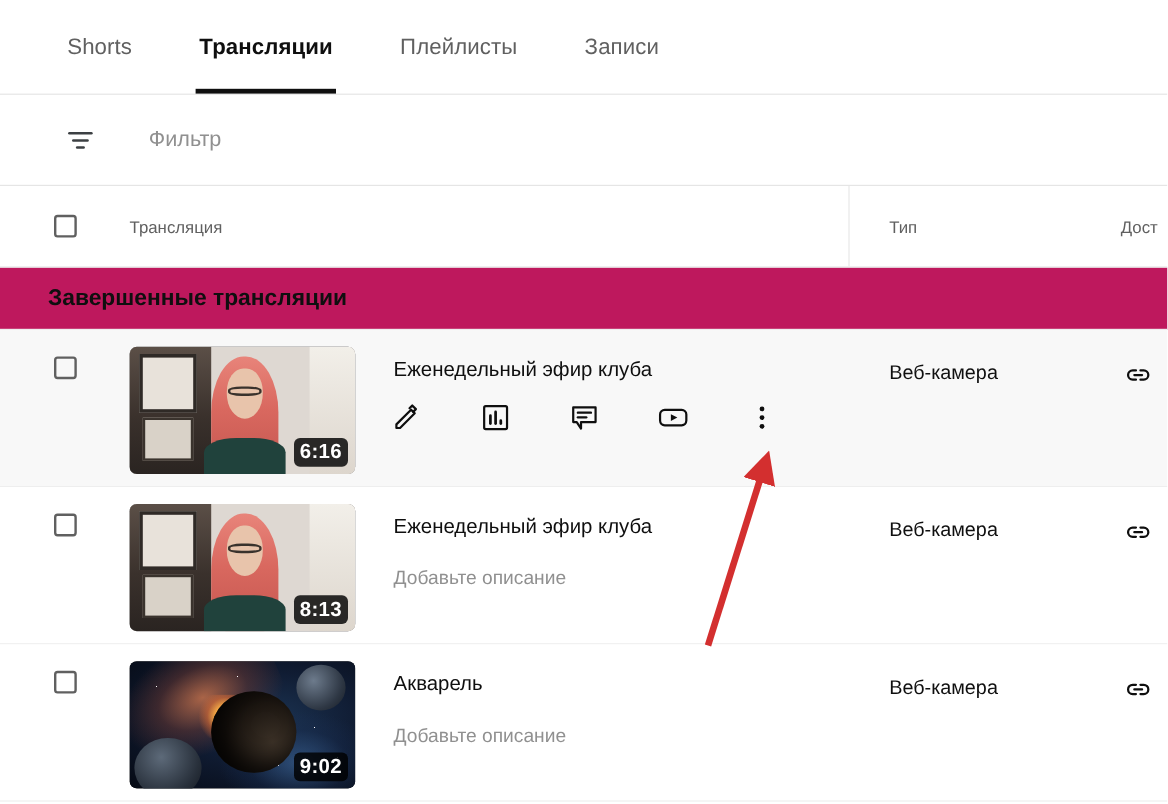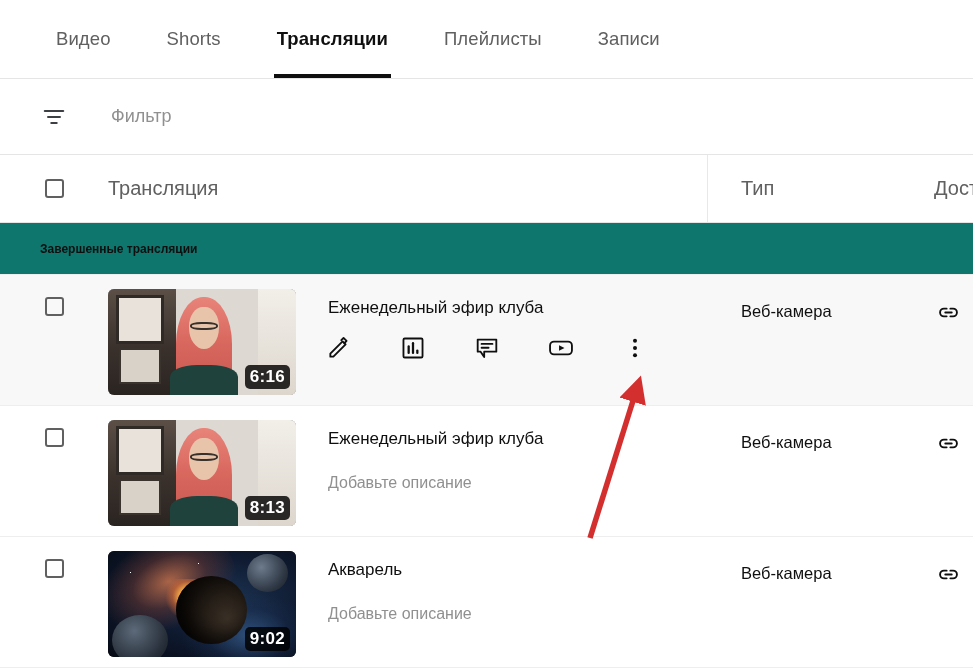--- a/index.html
+++ b/index.html
@@ -41,21 +41,21 @@
     left: 25px; right: 25px; bottom: 0;
     height: 4px;
     background: #0f0f0f;
   }
 
   
   .filterbar {
     height: 76px;
     display: flex;
     align-items: center;
-    padding-left: 41px;
+    padding-left: 54px;
     border-bottom: 1px solid #e5e5e5;
   }
   .filter-icon { width: 26px; height: 26px; flex: 0 0 auto; cursor: pointer; }
   .filter-input {
     margin-left: 42px;
     font-size: 18px;
     color: #909090;
     background: transparent;
     border: none;
     outline: none;
@@ -65,21 +65,21 @@
   }
   .filter-input::placeholder { color: #909090; opacity: 1; }
 
   
   .thead {
     position: relative;
     height: 68px;
     display: flex;
     align-items: center;
     border-bottom: 1px solid #e5e5e5;
-    font-size: 20px;
+    font-size: 14px;
     color: #606060;
   }
   .th-vdiv {
     position: absolute;
     left: 707px; top: 0; bottom: 0;
     width: 1px;
     background: #e8e8e8;
   }
 
   
@@ -95,23 +95,23 @@
   .th-stream { flex: 1 1 auto; }
   .th-type   { position: absolute; left: 741px; }
   .th-access { position: absolute; left: 934px; white-space: nowrap; }
 
   
   .section-head {
     height: 52px;
     display: flex;
     align-items: center;
     padding-left: 40px;
-    background: #0f766e;
+    background: #be185d;
     border-bottom: 1px solid #eeeeee;
-    font-size: 12px;
+    font-size: 19px;
     font-weight: 600;
     color: #0f0f0f;
   }
 
   
   .row {
     position: relative;
     height: 131px;
     display: flex;
     align-items: flex-start;
@@ -225,21 +225,20 @@
       radial-gradient(1px 1px at 8% 86%, #fff 50%, transparent 51%),
       radial-gradient(1px 1px at 56% 40%, #fff 50%, transparent 51%);
   }
 </style>
 </head>
 <body>
 
 <div id="page">
 
   <div class="tabbar" id="tabbar">
-      <div class="tab">Видео</div>
       <div class="tab">Shorts</div>
       <div class="tab active">Трансляции</div>
       <div class="tab">Плейлисты</div>
       <div class="tab">Записи</div>
     </div>
 
   <div class="filterbar">
     <span class="filter-icon">
       <svg viewBox="0 0 24 24" width="26" height="26" aria-hidden="true">
         <line x1="3.5" y1="6.5" x2="20.5" y2="6.5" stroke="#3c4043" stroke-width="1.9" stroke-linecap="round"></line>

